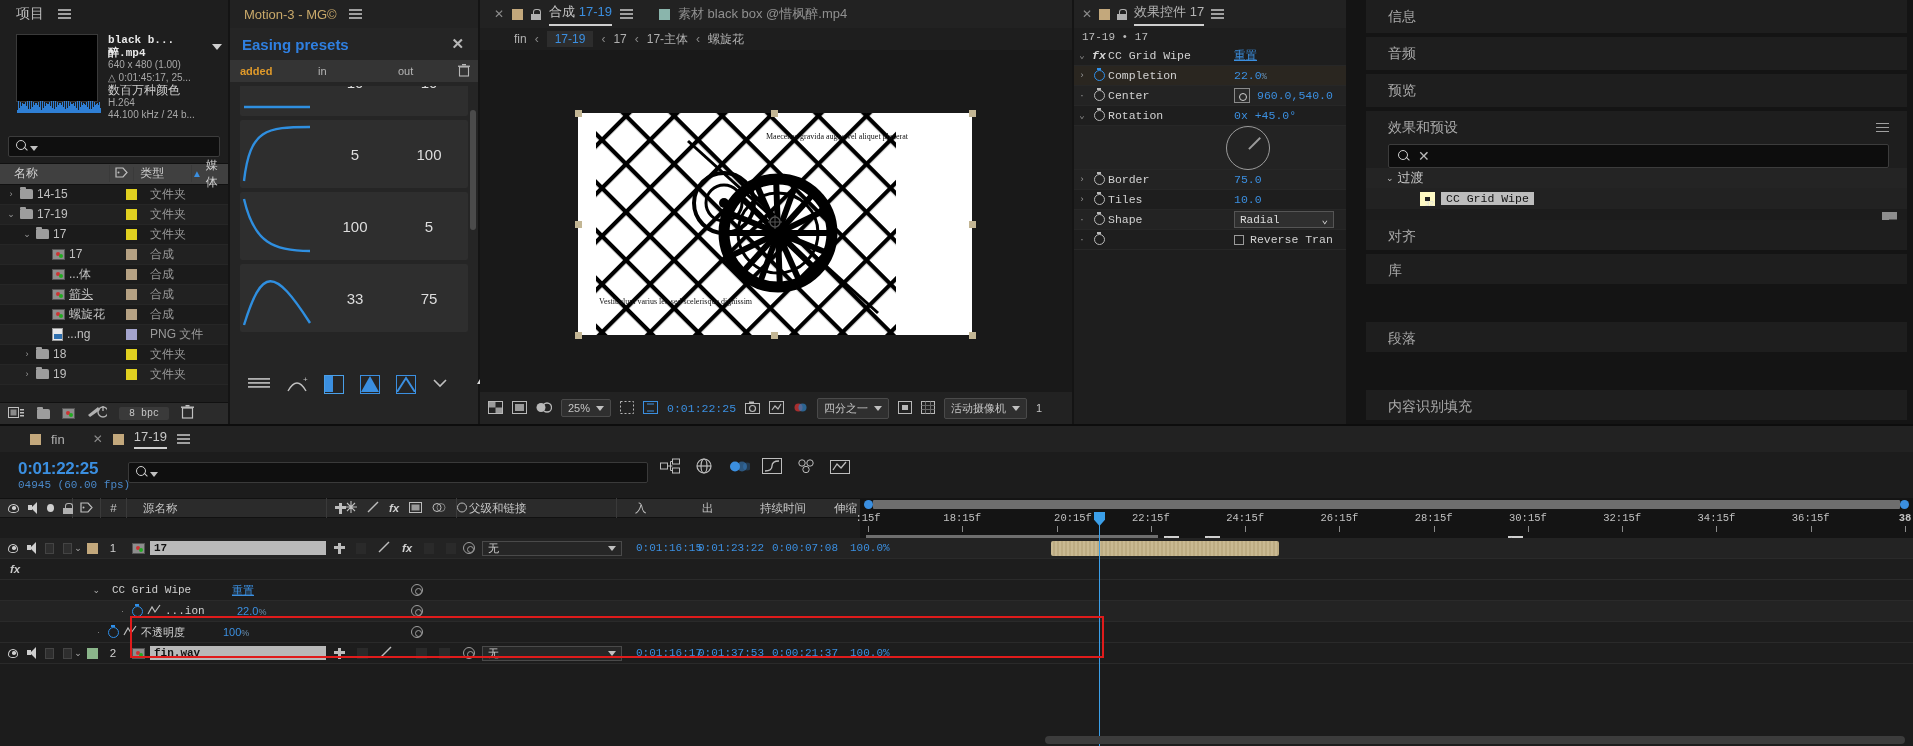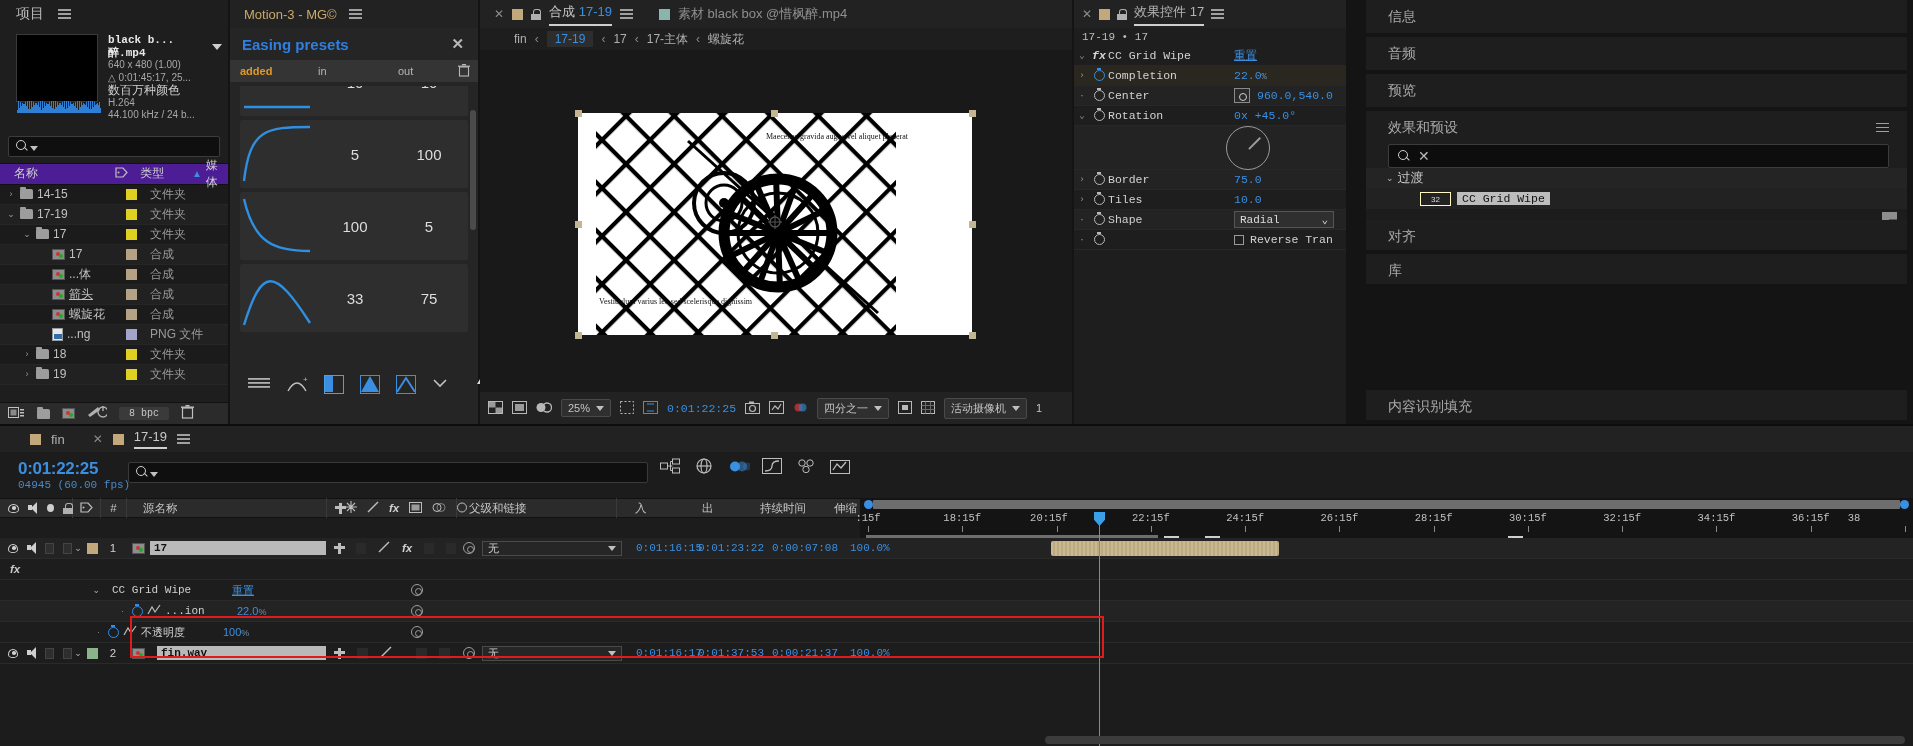--- a/index.html
+++ b/index.html
@@ -40,21 +40,21 @@
   .meta .b{ font-family:"Liberation Mono", monospace; font-weight:bold; color:#e8e8e8; font-size:11px; }
   .meta .cn{ font-size:12px; color:#d0d0d0; }
   .meta .dim{ color:#a8a8a8; }
   .arrowdn{ display:inline-block; width:0;height:0;border-left:5px solid transparent;
     border-right:5px solid transparent;border-top:6px solid #cfcfcf; vertical-align:middle;}
   .proj-search{ margin:10px 8px 6px 8px; height:21px; background:#0f0f0f;
     border:1px solid #3c3c3c; border-radius:2px; display:flex; align-items:center; padding:0 6px; }
   .magn{ width:13px;height:13px;position:relative;display:inline-block;}
   .magn:before{content:"";position:absolute;left:1px;top:0px;width:8px;height:8px;border:1.4px solid #cfcfcf;border-radius:50%;}
   .magn:after{content:"";position:absolute;left:8px;top:8px;width:5px;height:1.4px;background:#cfcfcf;transform:rotate(45deg);}
-  .colhead{ display:flex; height:22px; align-items:center; background:#4c1d95;
+  .colhead{ display:flex; height:22px; align-items:center; background:#404040;
      border-top:1px solid #111; border-bottom:1px solid #111; font-size:12px; color:#cfcfcf;}
   .colhead .c1{ width:118px; padding-left:14px; border-right:1px solid #3a3a3a;}
   .colhead .c2{ width:26px; text-align:center; border-right:1px solid #3a3a3a;}
   .colhead .c3{ width:62px; padding-left:6px; border-right:1px solid #3a3a3a;}
   .rows{ height:200px; overflow:hidden; }
   .prow{ display:flex; height:20px; align-items:center; font-size:12px; color:#c0c0c0;
     border-bottom:1px solid #262626; }
   .prow:nth-child(even){ background:#212121; }
   .prow:nth-child(odd){ background:#1b1b1b; }
   .prow .nm{ width:118px; display:flex; align-items:center; gap:4px; overflow:hidden; white-space:nowrap;}
@@ -149,21 +149,21 @@
   .rlabel .hm{ margin-left:auto; margin-right:18px;}
   .fxsearch{ margin:0 18px 0 22px; height:24px; background:#0d0d0d; border:1px solid #3c3c3c;
     display:flex; align-items:center; gap:8px; padding:0 8px; border-radius:2px;}
   .fxsearch input{ background:transparent;border:none;outline:none;color:#e4e4e4;font-size:13px;
     font-family:"Liberation Sans",sans-serif; width:100%;}
   .fxcat{ height:20px; display:flex; align-items:center; gap:4px; padding-left:20px;
     font-size:13px; color:#c6c6c6; background:#242424;}
   .fxitem{ height:21px; display:flex; align-items:center; gap:6px; padding-left:54px; background:#222;}
   .fxitem .nm{ background:#bdbdbd; color:#111; font-family:"Liberation Mono",monospace;
     font-size:11.5px; padding:0 5px;}
-  .ico32{ width:31px;height:14px;border:1px solid #fef9c3;display:inline-block;font-size:8px;
+  .ico32{ width:15px;height:14px;border:5px solid #fef9c3;display:inline-block;font-size:8px;
     color:#ddd;text-align:center;line-height:13px;font-family:Liberation Sans, sans-serif;}
   .fxfoot{ height:22px; background:#1c1c1c; position:relative;}
   .pgicon{ position:absolute; right:10px; top:3px; width:15px;height:15px;background:#8d8d8d;}
   .pgicon:after{content:"";position:absolute;right:0;bottom:0;width:8px;height:8px;background:#565656;}
 
   
   #timeline{ left:0; top:424px; width:1913px; height:322px; background:#1c1c1c;
     border-top:2px solid #0d0d0d;}
   .tl-tabs{ height:26px; background:#222; display:flex; align-items:center; gap:10px; padding-left:30px; font-size:13px;}
   .tl-head{ height:46px; display:flex; align-items:center; position:relative;}
@@ -890,20 +890,23 @@
         <span class="pgicon"></span>
       </div>
     </div>
 
     <div class="rpanel" style="top:220px;height:32px;">
       <div class="rlabel">对齐</div>
     </div>
     <div class="rpanel" style="top:254px;height:32px;">
       <div class="rlabel">库</div>
     </div>
+    <div class="rpanel" style="top:322px;height:32px;">
+      <div class="rlabel">段落</div>
+    </div>
     <div class="rpanel" style="top:390px;height:32px;">
       <div class="rlabel">内容识别填充</div>
     </div>
   </div>
 
   <div class="panel" id="timeline">
     <div class="tl-tabs">
       <span class="sq tan"></span>
       <span style="color:#b0b0b0;">fin</span>
       <span class="tab-close" style="margin-left:18px;">✕</span>
@@ -1029,39 +1032,39 @@
       <div class="rulerbar">
         <span class="rulerdot"></span>
         <span class="rulertrack"></span>
         <span class="rulerdot"></span>
       </div>
       <div class="ticks" id="ruler-ticks">
           <span class="tick" style="left: 8px;">:15f</span>
           <span class="tickmark" style="left: 8px;"></span>
           <span class="tick" style="left: 102.273px;">18:15f</span>
           <span class="tickmark" style="left: 102.273px;"></span>
-          <span class="tick" style="left: 189px;">20:15f</span>
+          <span class="tick" style="left: 213px;">20:15f</span>
           <span class="tickmark" style="left: 196.545px;"></span>
           <span class="tick" style="left: 290.818px;">22:15f</span>
           <span class="tickmark" style="left: 290.818px;"></span>
           <span class="tick" style="left: 385.091px;">24:15f</span>
           <span class="tickmark" style="left: 385.091px;"></span>
           <span class="tick" style="left: 479.364px;">26:15f</span>
           <span class="tickmark" style="left: 479.364px;"></span>
           <span class="tick" style="left: 573.636px;">28:15f</span>
           <span class="tickmark" style="left: 573.636px;"></span>
           <span class="tick" style="left: 667.909px;">30:15f</span>
           <span class="tickmark" style="left: 667.909px;"></span>
           <span class="tick" style="left: 762.182px;">32:15f</span>
           <span class="tickmark" style="left: 762.182px;"></span>
           <span class="tick" style="left: 856.455px;">34:15f</span>
           <span class="tickmark" style="left: 856.455px;"></span>
           <span class="tick" style="left: 950.727px;">36:15f</span>
           <span class="tickmark" style="left: 950.727px;"></span>
-          <span class="tick" style="left: 994px;">38</span>
+          <span class="tick" style="left: 1045px; font-weight: bold;">38</span>
           <span class="tickmark" style="left: 1045px;"></span>
         </div>
       <div class="workarea">
         <div class="wabar" style="width:292px;"></div>
         <div id="markers">
             <span class="marker" style="left: 303.545px;"><span>5</span></span>
             <span class="marker" style="left: 345.025px;"><span>4</span></span>
             <span class="marker" style="left: 647.829px;"><span>6</span></span>
           </div>
       </div>
@@ -1151,21 +1154,21 @@
             <span class="eye"></span>
             <span class="spk"></span>
             <span style="width:11px;height:11px;background:#2e2e2e;border:1px solid #444;display:inline-block;"></span>
             <span style="width:11px;height:11px;background:#2e2e2e;border:1px solid #444;display:inline-block;"></span>
           </span>
           <span style="width:12px;text-align:center;color:#b0b0b0;font-size:9px;">⌄</span>
           <span style="width:16px;display:flex;justify-content:center;">
             <span class="swatch" style="background:#8ab58a;"></span>
           </span>
           <span style="width:26px;text-align:center;color:#d0d0d0;">2</span>
-          <span style="width:200px;display:flex;align-items:center;gap:12px;padding-left:6px;">
+          <span style="width:200px;display:flex;align-items:center;gap:5px;padding-left:6px;">
             <span class="compico"></span>
             <span class="srcname" style="flex:1;">fin.wav</span>
           </span>
           <span style="width:130px;display:flex;align-items:center;gap:12px;padding-left:8px;">
             <span class="pick"></span>
             <span style="width:11px;height:11px;background:#2a2a2a;display:inline-block;"></span>
             <span><svg width="12" height="12">
                 <path d="M1 11 L11 1" stroke="#bdbdbd" stroke-width="1.4"></path>
               </svg></span>
             <span style="font-style:italic;font-weight:bold;color:#d0d0d0;"></span>

